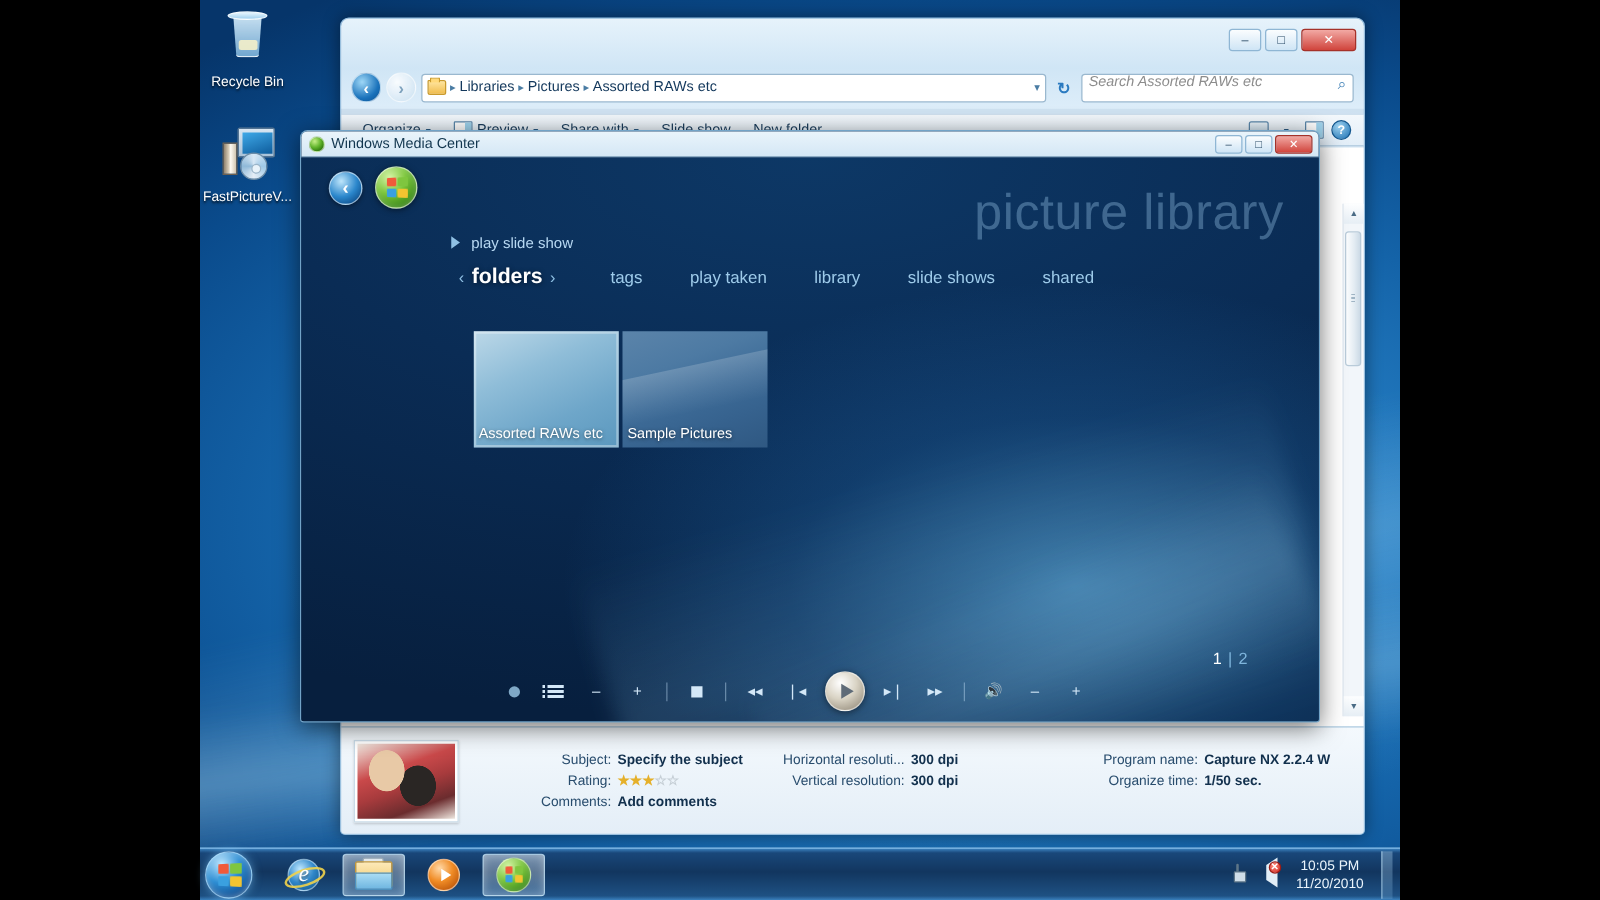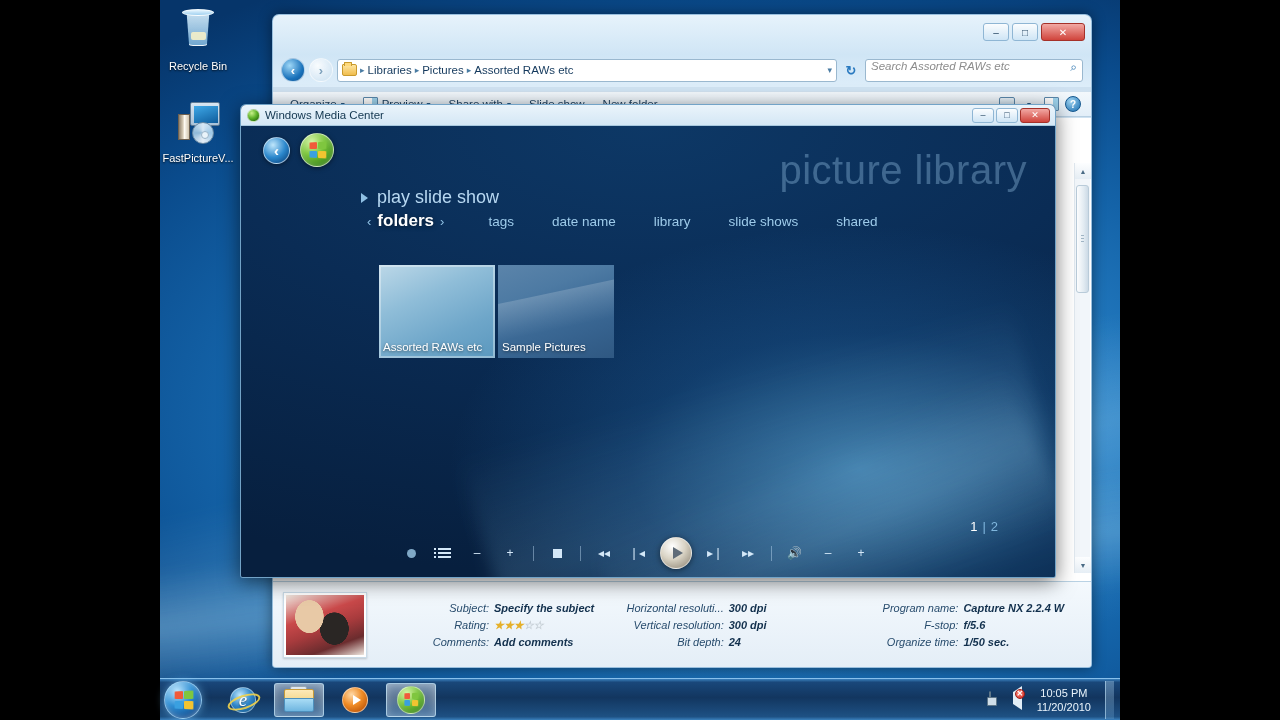--- a/index.html
+++ b/index.html
@@ -281,21 +281,21 @@
     overflow:hidden;
   }
   .thumb-art {
     width:78px;height:60px;
     background:
       radial-gradient(ellipse 30% 45% at 30% 36%, #e8c9a6 0%, #e8c9a6 60%, transparent 62%),
       radial-gradient(ellipse 26% 38% at 62% 56%, #2a2624 0%, #2a2624 70%, transparent 72%),
       linear-gradient(160deg, #f0e9e1 0%, #c9494a 35%, #a83b3d 55%, #6b2c2e 78%, #efe7df 100%);
   }
   .det-cols { display:flex; flex:1; gap: 0; font-size: 11px; color:#1c3d5c; }
-  .det-col { flex:1; display:flex; flex-direction:column; gap:1px;font-style:italic; }
+  .det-col { flex:1; display:flex; flex-direction:column; gap:1px; }
   .det-row { display:flex; gap:5px; line-height: 16px; }
   .det-k { flex:1; text-align:right; color:#284c6d; white-space:nowrap; overflow:hidden; text-overflow:ellipsis;}
   .det-v { flex:1.05; text-align:left; color:#12304d; font-weight:600; white-space:nowrap;}
   .stars { letter-spacing:0px; font-size:11px; }
   .star-on { color:#e5b02a; }
   .star-off { color:#c6cfd6; }
 
   
   #wmc {
     position:absolute;
@@ -385,21 +385,21 @@
     font-size: 40px; letter-spacing: .5px;
     color: rgba(170,215,250,.33);
     font-family: Liberation Sans, sans-serif;
     font-weight: 300;
     user-select:none;
   }
 
   .wmc-playslide {
     position:absolute; left: 120px; top: 61px;
     display:flex; align-items:center; gap: 9px;
-    color:#b7d8f2; font-size: 18px;
+    color:#b7d8f2; font-size: 12px;
     cursor:pointer;
   }
   .tri-right {
     width:0;height:0;
     border-left: 7px solid #8fc0e4;
     border-top: 5px solid transparent;
     border-bottom: 5px solid transparent;
   }
 
   .wmc-tabs {
@@ -733,34 +733,26 @@
 
         <div class="det-col">
           <div class="det-row">
             <span class="det-k">Horizontal resoluti...</span>
             <span class="det-v">300 dpi</span>
           </div>
           <div class="det-row">
             <span class="det-k">Vertical resolution:</span>
             <span class="det-v">300 dpi</span>
           </div>
-          <div class="det-row">
-            <span class="det-k">Bit depth:</span>
-            <span class="det-v">24</span>
-          </div>
         </div>
 
         <div class="det-col">
           <div class="det-row">
             <span class="det-k">Program name:</span>
             <span class="det-v">Capture NX 2.2.4 W</span>
-          </div>
-          <div class="det-row">
-            <span class="det-k">F-stop:</span>
-            <span class="det-v">f/5.6</span>
           </div>
           <div class="det-row">
             <span class="det-k">Organize time:</span>
             <span class="det-v">1/50 sec.</span>
           </div>
         </div>
 
       </div>
     </div>
   </div>
@@ -796,21 +788,21 @@
       <div class="wmc-playslide">
         <span class="tri-right"></span>
         <span>play slide show</span>
       </div>
 
       <div class="wmc-tabs">
         <span class="chev">‹</span>
         <span class="tab-active">folders</span>
         <span class="chev">›</span>
         <span class="tab">tags</span>
-        <span class="tab">date name</span>
+        <span class="tab">play taken</span>
         <span class="tab">library</span>
         <span class="tab">slide shows</span>
         <span class="tab">shared</span>
       </div>
 
       <div class="wmc-grid">
         <div class="tile sel">
           <span class="cap">Assorted RAWs etc</span>
         </div>
         <div class="tile unsel">

